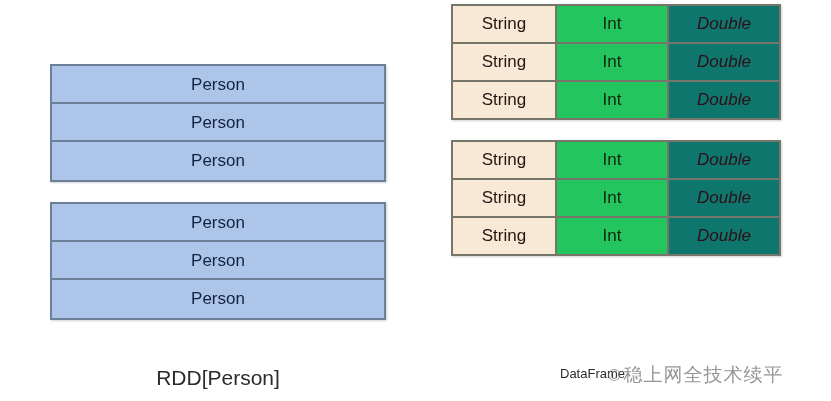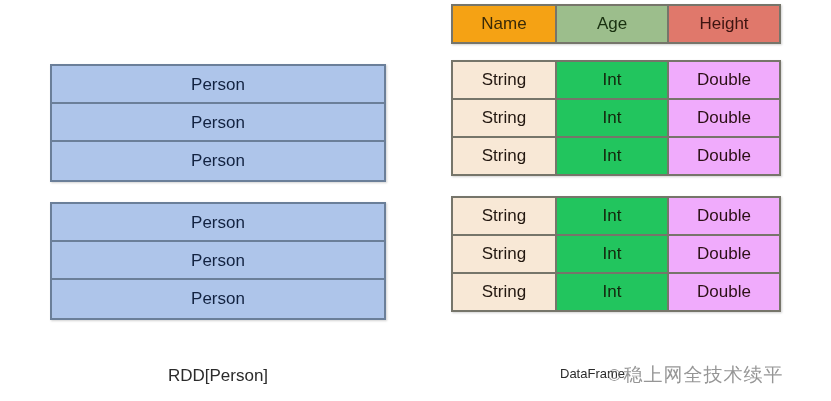--- a/index.html
+++ b/index.html
@@ -40,21 +40,21 @@
     box-sizing: border-box;
   }
   .rdd-row:last-child { border-bottom: none; }
 
   #rdd-caption {
     position: absolute;
     left: 50px;
     top: 366px;
     width: 336px;
     text-align: center;
-    font-size: 17px;
+    font-size: 21px;
     color: #2b2b2b;
   }
 
   
   #df-panel {
     position: absolute;
     left: 451px;
     top: 4px;
   }
   .df-table {
@@ -75,21 +75,21 @@
   .col-name   { width: 104px; }
   .col-age    { width: 112px; }
   .col-height { width: 112px; }
 
   .hdr-name   { background: #f5a214; color: #3a2a08; }
   .hdr-age    { background: #9cbe8c; color: #18300f; }
   .hdr-height { background: #e0786b; color: #3d1410; }
 
   .cell-string { background: #f8e8d6; color: #221710; }
   .cell-int    { background: #22c55e; color: #13240c; }
-  .cell-double { background: #f0abfc; color: #2c1016; }
+  .cell-double { background: #0f766e; color: #2c1016; font-style: italic; }
 
   #df-header-table { margin-bottom: 16px; }
   #df-group-2 { margin-top: 20px; }
 
   #df-caption {
     position: absolute;
     left: 560px;
     top: 366px;
     font-size: 13px;
     color: #2b2b2b;
@@ -126,29 +126,20 @@
     <div class="rdd-row">Person</div>
     <div class="rdd-row">Person</div>
   </div>
 
 </div>
 
 <div id="rdd-caption">RDD[Person]</div>
 
 <div id="df-panel">
 
-  <table class="df-table" id="df-header-table">
-    <tbody>
-        <tr>
-      <th class="col-name hdr-name">Name</th>
-      <th class="col-age hdr-age">Age</th>
-      <th class="col-height hdr-height">Height</th>
-    </tr>
-  </tbody>
-    </table>
 
   <table class="df-table" id="df-group-1">
     <tbody>
         <tr>
       <td class="col-name cell-string">String</td>
       <td class="col-age cell-int">Int</td>
       <td class="col-height cell-double">Double</td>
     </tr>
     <tr>
       <td class="col-name cell-string">String</td>

